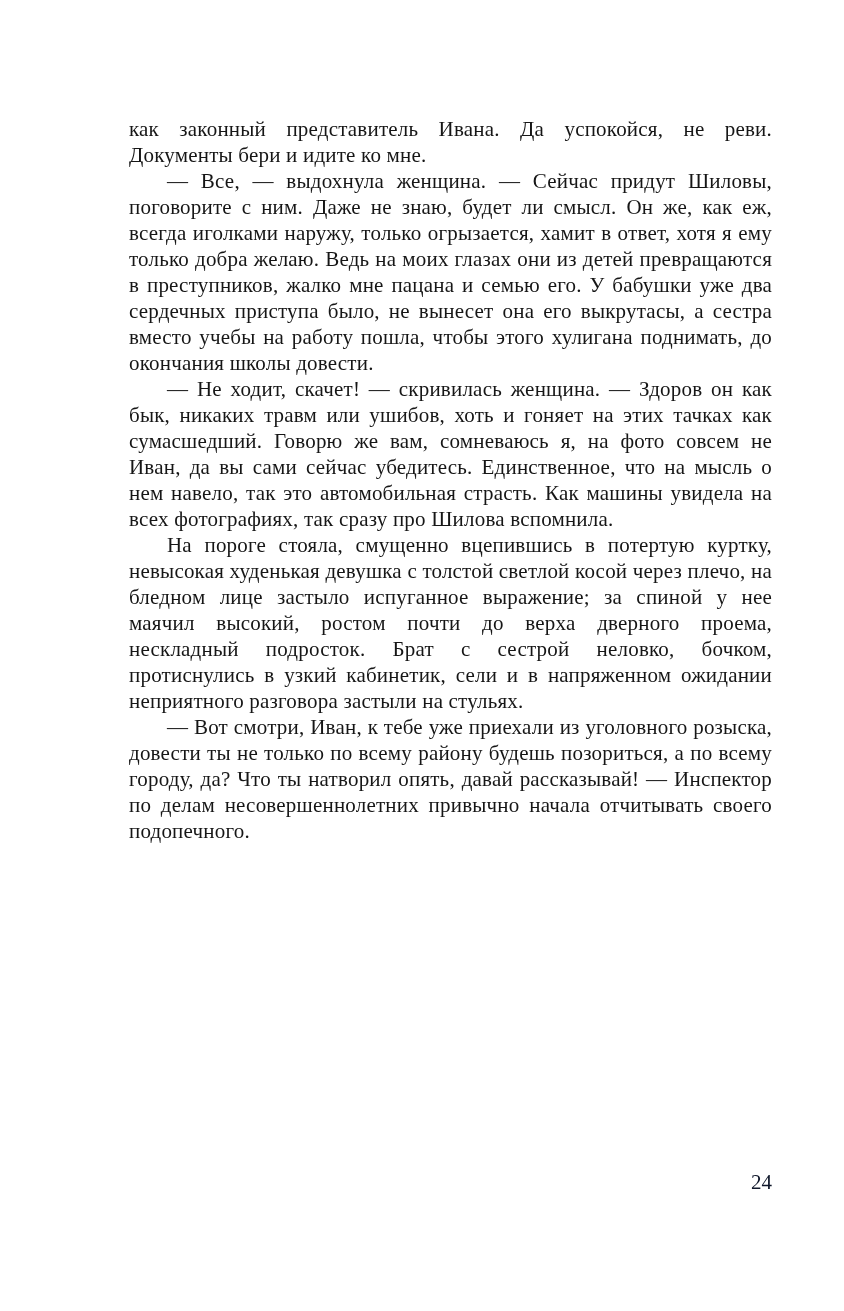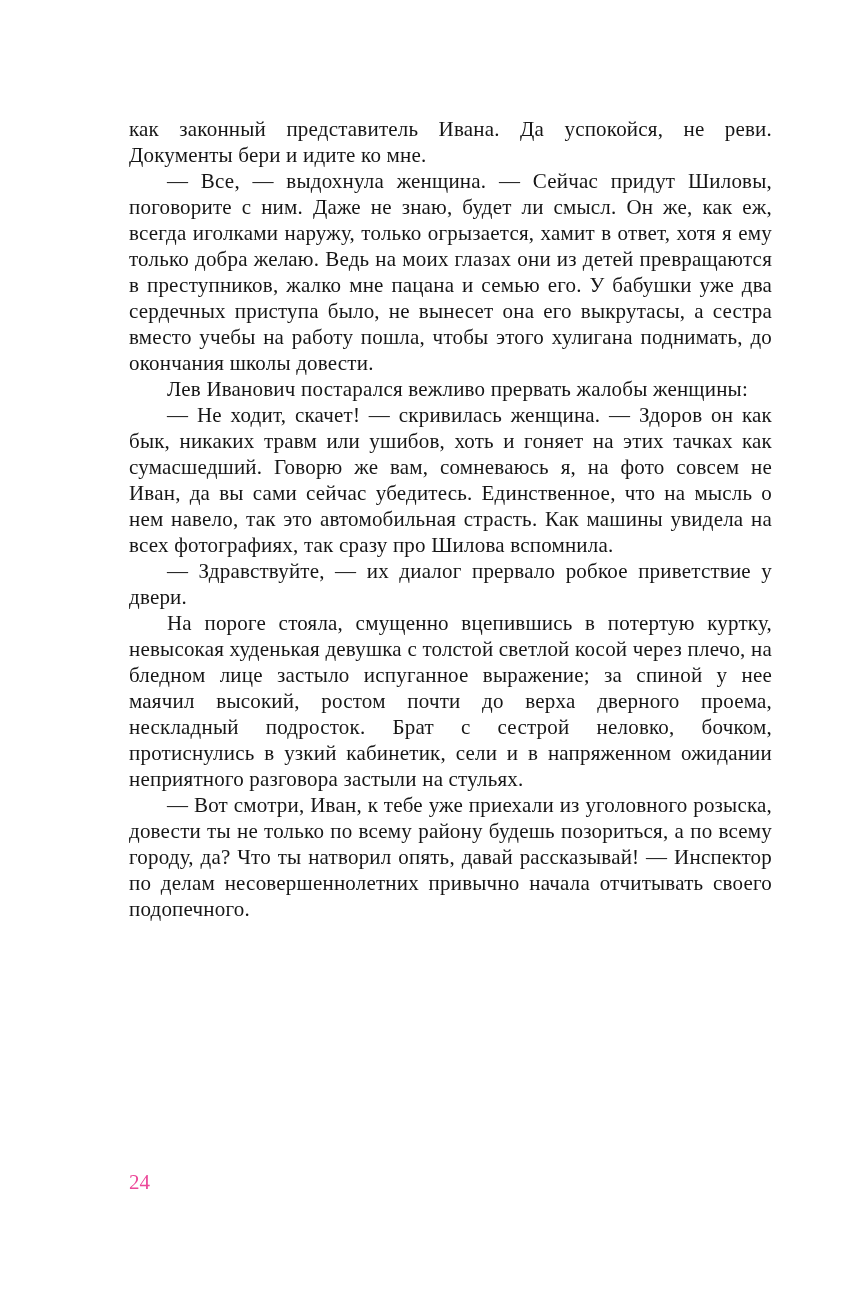--- a/index.html
+++ b/index.html
@@ -32,32 +32,30 @@
     text-indent: 38px;
   }
   .text-block p.no-indent {
     text-indent: 0;
   }
   .page-number {
     position: absolute;
     left: 129px;
     top: 1170px;
     width: 643px;
-    text-align: left;
+    text-align: right;
     font-size: 21px;
-    color: #ec4899;
+    color: #0f172a;
   }
 </style>
 </head>
 <body>
 
 <div class="book-page">
   <div class="text-block">
       <p class="no-indent">как законный представитель Ивана. Да успокойся, не реви. Документы бери и идите ко мне.</p>
       <p>— Все, — выдохнула женщина. — Сейчас придут Шиловы, поговорите с ним. Даже не знаю, будет ли смысл. Он же, как еж, всегда иголками наружу, только огрызается, хамит в ответ, хотя я ему только добра желаю. Ведь на моих глазах они из детей превращаются в преступников, жалко мне пацана и семью его. У бабушки уже два сердечных приступа было, не вынесет она его выкрутасы, а сестра вместо учебы на работу пошла, чтобы этого хулигана поднимать, до окончания школы довести.</p>
-      <p>Лев Иванович постарался вежливо прервать жалобы женщины:</p>
       <p>— Не ходит, скачет! — скривилась женщина. — Здоров он как бык, никаких травм или ушибов, хоть и гоняет на этих тачках как сумасшедший. Говорю же вам, сомневаюсь я, на фото совсем не Иван, да вы сами сейчас убедитесь. Единственное, что на мысль о нем навело, так это автомобильная страсть. Как машины увидела на всех фотографиях, так сразу про Шилова вспомнила.</p>
-      <p>— Здравствуйте, — их диалог прервало робкое приветствие у двери.</p>
       <p>На пороге стояла, смущенно вцепившись в потертую куртку, невысокая худенькая девушка с толстой светлой косой через плечо, на бледном лице застыло испуганное выражение; за спиной у нее маячил высокий, ростом почти до верха дверного проема, нескладный подросток. Брат с сестрой неловко, бочком, протиснулись в узкий кабинетик, сели и в напряженном ожидании неприятного разговора застыли на стульях.</p>
       <p>— Вот смотри, Иван, к тебе уже приехали из уголовного розыска, довести ты не только по всему району будешь позориться, а по всему городу, да? Что ты натворил опять, давай рассказывай! — Инспектор по делам несовершеннолетних привычно начала отчитывать своего подопечного.</p>
     </div>
   <div class="page-number">24</div>
 </div>
 
 </body></html>

